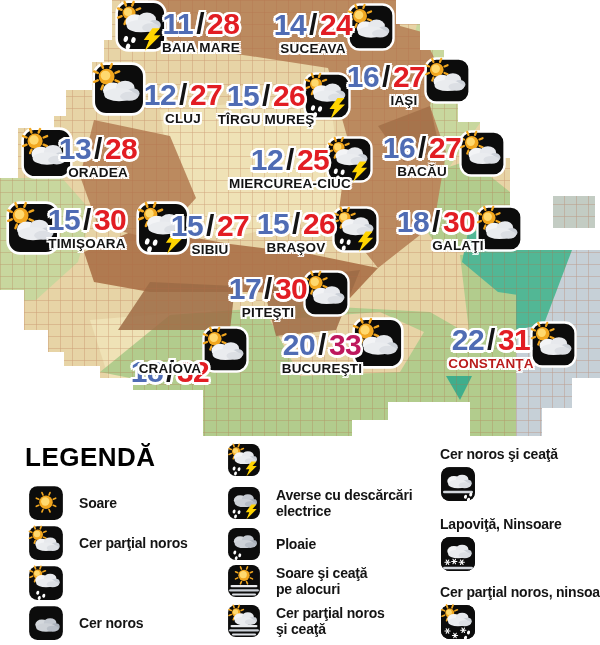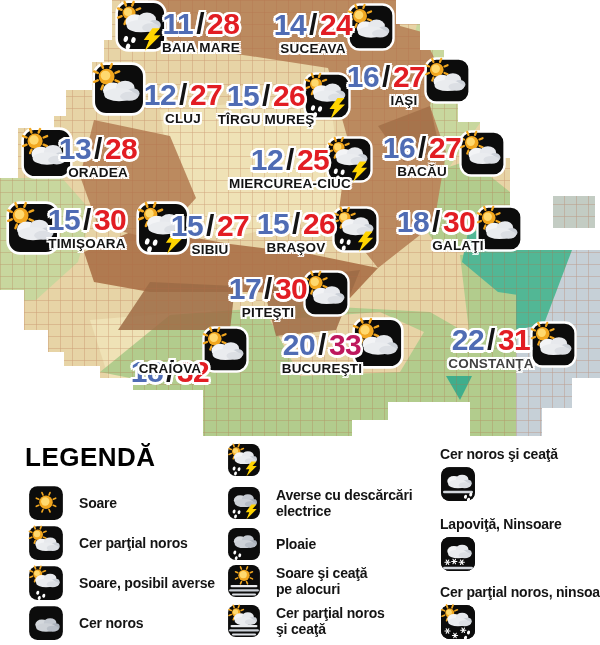--- a/index.html
+++ b/index.html
@@ -497,21 +497,21 @@
             <circle cx="13" cy="13" r="7" fill="#f2a71f"></circle>
             <circle cx="12" cy="12" r="4.3" fill="#ffd96e"></circle>
             <ellipse cx="18.5" cy="25" rx="8.8" ry="6.8" fill="#f3f4f6"></ellipse>
             <ellipse cx="29.5" cy="23" rx="8.4" ry="6.4" fill="#e7e9ed"></ellipse>
             <ellipse cx="36.5" cy="28" rx="5.8" ry="4.6" fill="#cdd2d9"></ellipse>
             <ellipse cx="24" cy="29" rx="13.2" ry="5.8" fill="#eaecef"></ellipse>
             <ellipse cx="33" cy="30.5" rx="8" ry="4" fill="#dcdfe4"></ellipse>
           </svg>
         </div>
         <div class="temps" style="left: 491px; top: 325px;"><span style="color:#4f6cb4">22</span><span class="slash" style="color:#141414">/</span><span style="color:#e21d23">31</span></div>
-        <div class="cityname" style="left: 491px; top: 356px; color: #404040;">CONSTANŢA</div>
+        <div class="cityname" style="left: 491px; top: 356px; color: #b91c1c;">CONSTANŢA</div>
       </div>
     </div>
 
   <div id="legend">
     <h2 id="legend-title">LEGENDĂ</h2>
     <div id="lg-col1">
         <div class="lg-item" style="left: 28px; top: 485px; justify-content: flex-end;">
           <div class="icon">
             <svg width="36" height="36" viewBox="0 0 48 48">
               <rect x="1.5" y="1.5" width="45" height="45" rx="11" fill="#0c0c0c"></rect>
@@ -575,21 +575,20 @@
               <ellipse cx="18.5" cy="20" rx="8.8" ry="6.8" fill="#f3f4f6"></ellipse>
               <ellipse cx="29.5" cy="18" rx="8.4" ry="6.4" fill="#e7e9ed"></ellipse>
               <ellipse cx="36.5" cy="23" rx="5.8" ry="4.6" fill="#cdd2d9"></ellipse>
               <ellipse cx="24" cy="24" rx="13.2" ry="5.8" fill="#eaecef"></ellipse>
               <ellipse cx="33" cy="25.5" rx="8" ry="4" fill="#dcdfe4"></ellipse>
               <ellipse cx="13" cy="37" rx="2" ry="2.8" fill="#fff" transform="rotate(16 13 37)"></ellipse>
               <ellipse cx="21" cy="41" rx="2" ry="2.8" fill="#fff" transform="rotate(16 21 41)"></ellipse>
               <ellipse cx="15" cy="44" rx="2" ry="2.8" fill="#fff" transform="rotate(16 15 44)"></ellipse>
             </svg>
           </div>
-          <div class="lg-label" style="color: rgb(20, 20, 20);">Soare, posibil averse</div>
         </div>
         <div class="lg-item" style="left: 28px; top: 605px;">
           <div class="icon">
             <svg width="36" height="36" viewBox="0 0 48 48">
               <rect x="1.5" y="1.5" width="45" height="45" rx="11" fill="#0c0c0c"></rect>
               <ellipse cx="18.5" cy="26" rx="8.8" ry="6.8" fill="#d4d8dd"></ellipse>
               <ellipse cx="29.5" cy="24" rx="8.4" ry="6.4" fill="#c3c8d0"></ellipse>
               <ellipse cx="36.5" cy="29" rx="5.8" ry="4.6" fill="#a9b0ba"></ellipse>
               <ellipse cx="24" cy="30" rx="13.2" ry="5.8" fill="#cdd1d7"></ellipse>
               <ellipse cx="33" cy="31.5" rx="8" ry="4" fill="#b7bdc6"></ellipse>

